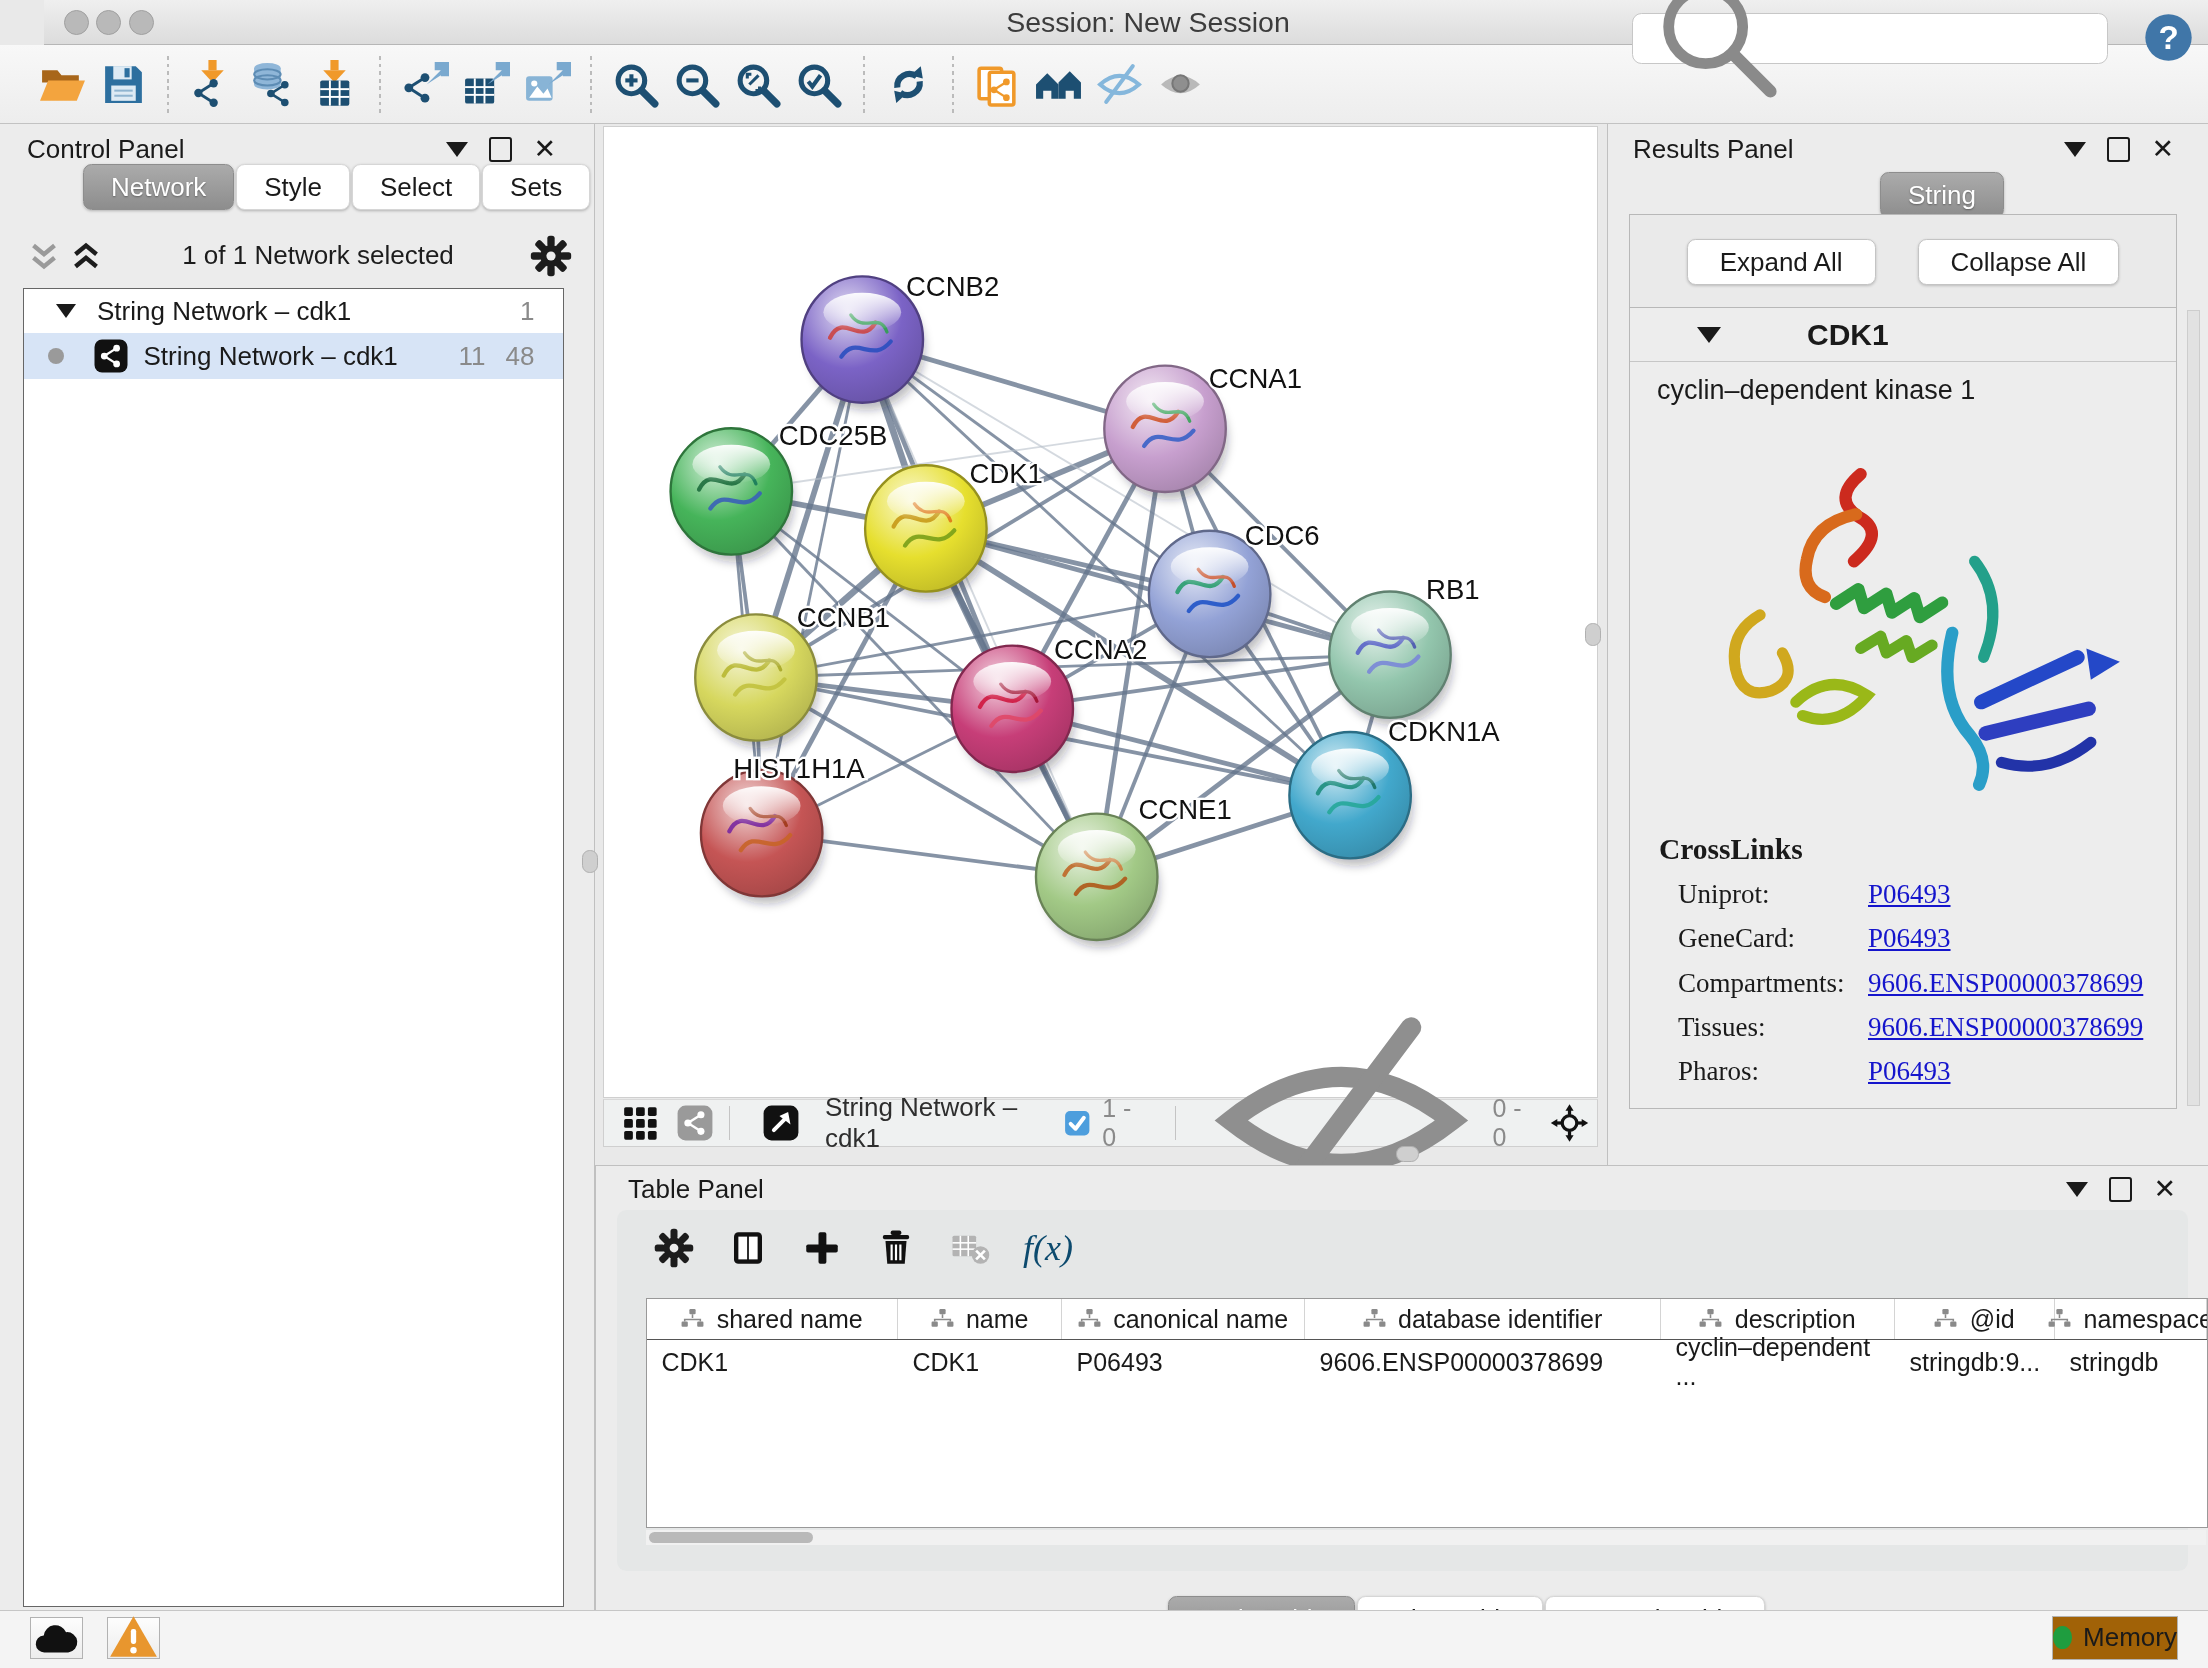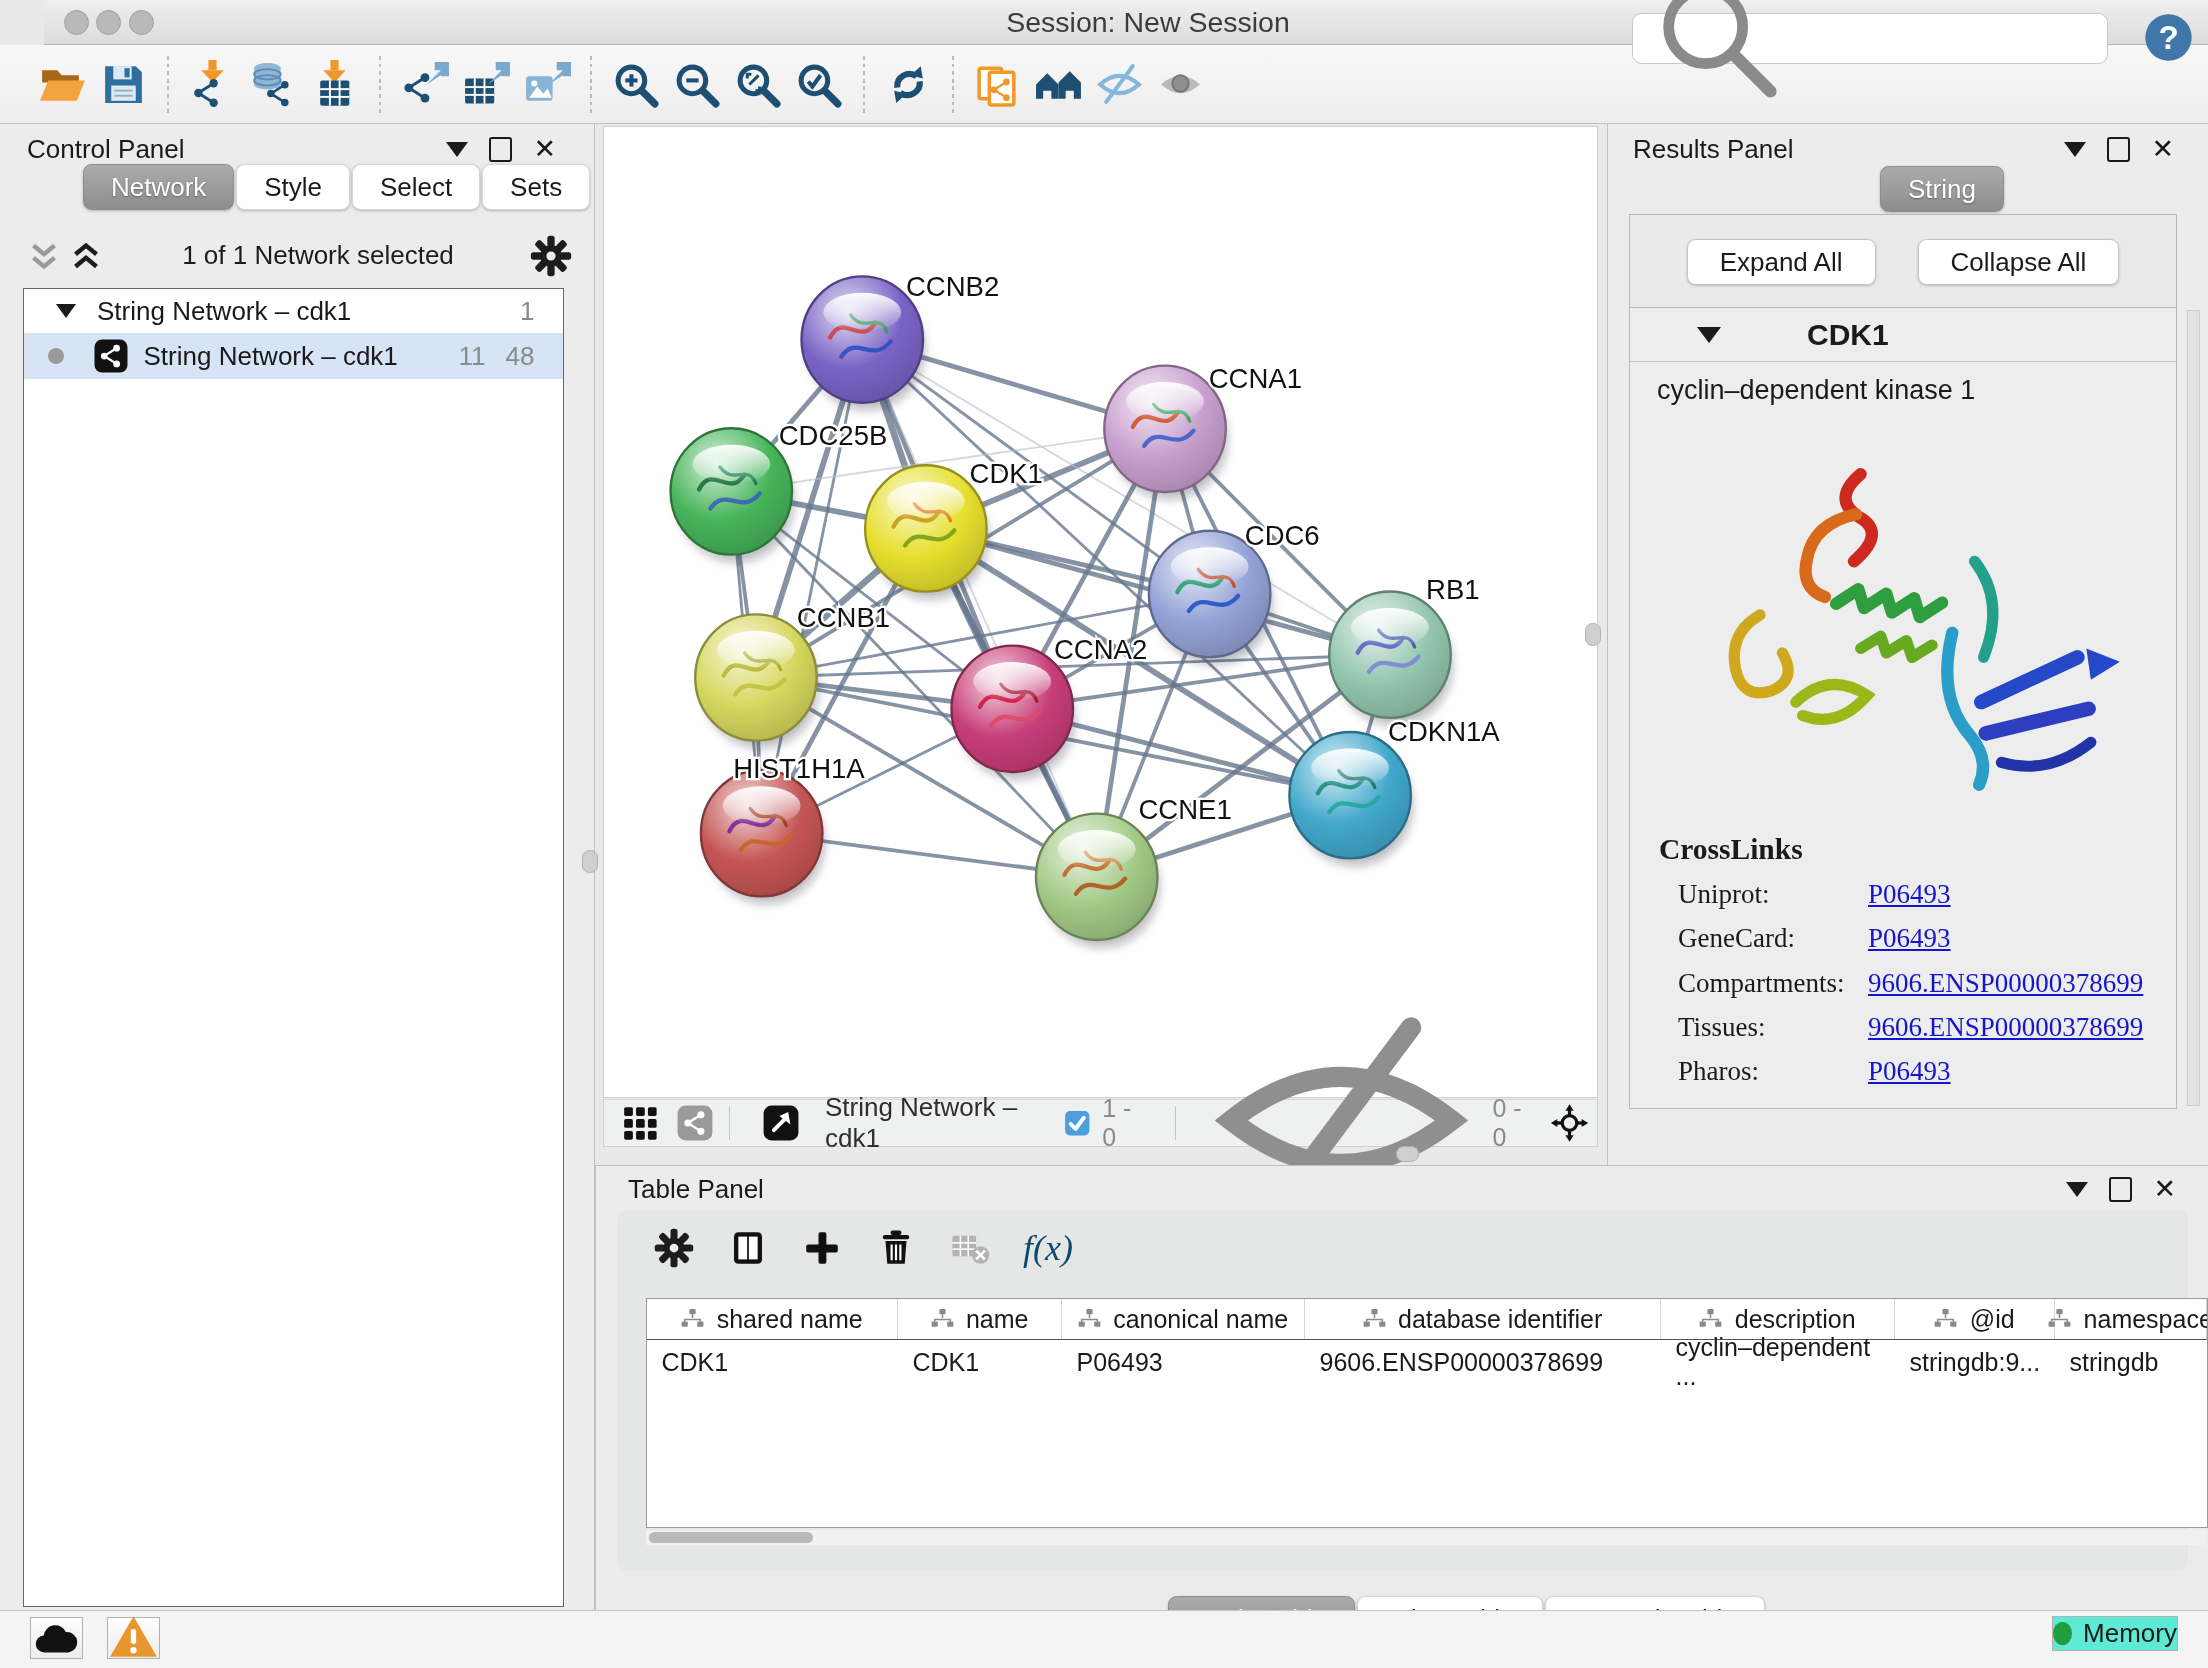--- a/index.html
+++ b/index.html
@@ -73,21 +73,21 @@
   .nbright .cb{width:28.5px;height:28.5px;}
   .nbright .cb svg{width:28.5px;height:28.5px;}
   .nbright .ey svg{width:34px;height:34px;}
   .nbright .xh{width:42px;height:42px;margin-right:7.6px;}
   .nbright .xh svg{width:42px;height:42px;}
   .splitdot{position:absolute;width:14.3px;height:21px;border-radius:7.6px;background:#cfcfcf;
     border:1px solid #b0b0b0;}
   
   .rpanel{position:absolute;left:1607px;top:124px;width:601px;height:1041px;background:#ececec;
     border-left:1.9px solid #c0c0c0;box-sizing:border-box;}
-  .rp-tab{position:absolute;left:252px;top:42px;}
+  .rp-tab{position:absolute;left:252px;top:48px;}
   .rp-box1{position:absolute;left:21px;top:90px;width:548px;height:96px;background:#eaeaea;
     border:1.9px solid #b8b8b8;display:flex;align-items:center;justify-content:center;gap:42px;box-sizing:border-box;}
   .rbtn{height:44px;padding:0 32px;background:#fff;border:1px solid #c4c4c4;border-radius:8.6px;
     display:flex;align-items:center;font-size:26px;box-shadow:0 1px 2.9px rgba(0,0,0,.2);}
   .rp-box2{position:absolute;left:21px;top:183px;width:548px;height:802px;background:#ededed;
     border:1.9px solid #b8b8b8;box-sizing:border-box;}
   .rp-sechead{height:53px;display:flex;align-items:center;border-bottom:1.9px solid #c6c6c6;}
   .rp-sechead .tri{width:0;height:0;border-left:12.4px solid transparent;border-right:12.4px solid transparent;
     border-top:16px solid #1a1a1a;margin:0 0 0 67px;}
   .rp-sechead .t{font-size:30px;font-weight:bold;margin-left:86px;}
@@ -121,21 +121,21 @@
     box-sizing:border-box;flex:0 0 auto;}
   .hscroll{position:absolute;left:28.5px;top:320px;width:1560px;height:15px;background:#f1f1f1;}
   .hthumb{position:absolute;left:3.8px;top:1.9px;width:164px;height:11.4px;background:#b9b9b9;border-radius:6.7px;}
   .tp-tabs{position:absolute;left:531px;top:386px;}
   
   .statusbar{position:absolute;left:0;top:1610px;width:2208px;height:58px;background:#f4f4f4;
     border-top:1.9px solid #c6c6c6;box-sizing:border-box;}
   .sbtn{position:absolute;top:5.7px;width:53px;height:42px;background:linear-gradient(#fdfdfd,#ededed);
     border:1.9px solid #b2b2b2;display:flex;align-items:center;justify-content:center;box-sizing:border-box;}
   .sbtn svg{width:32px;height:32px;}
-  .membtn{position:absolute;right:30px;top:4.8px;width:126px;height:35px;background:#5eead4;
+  .membtn{position:absolute;right:30px;top:4.8px;width:126px;height:44px;background:#a16207;
     border:1.9px solid #b2b2b2;display:flex;align-items:center;justify-content:center;gap:11.4px;
     font-size:26px;box-sizing:border-box;}
   .memdot{width:23px;height:23px;border-radius:50%;}
 </style>
 </head>
 <body>
 
 <div id="app">
 
   <div class="titlebar">

